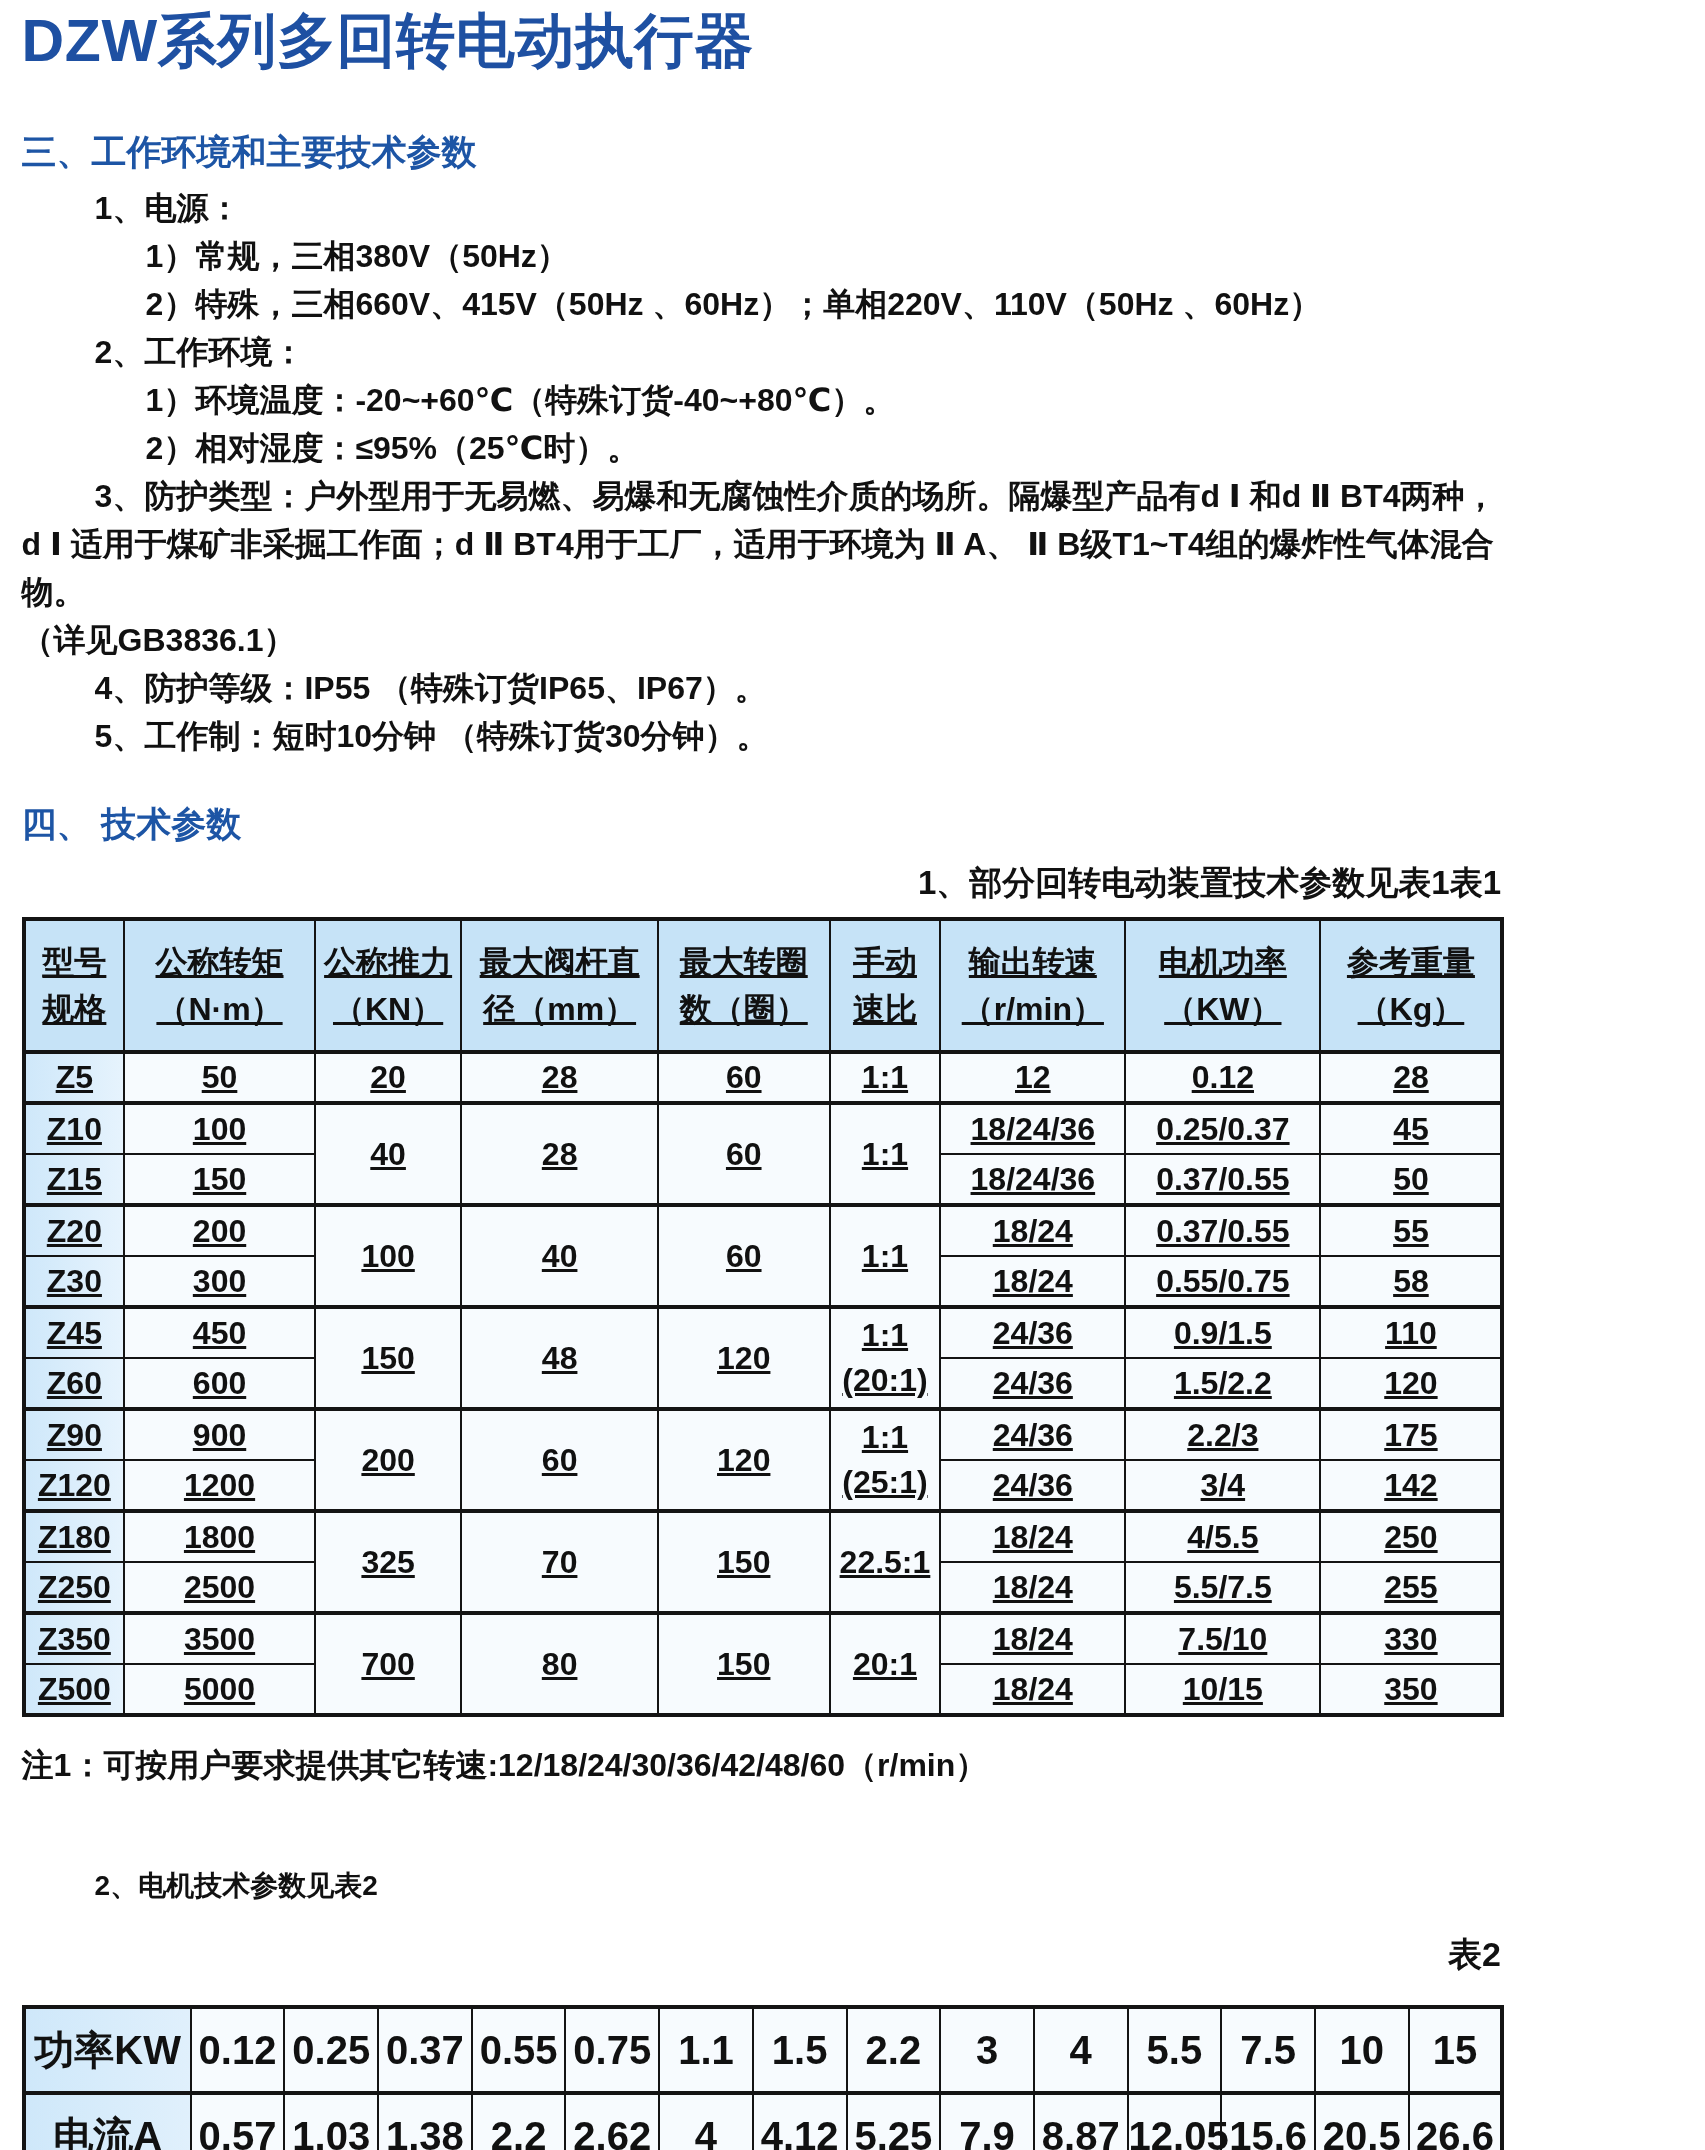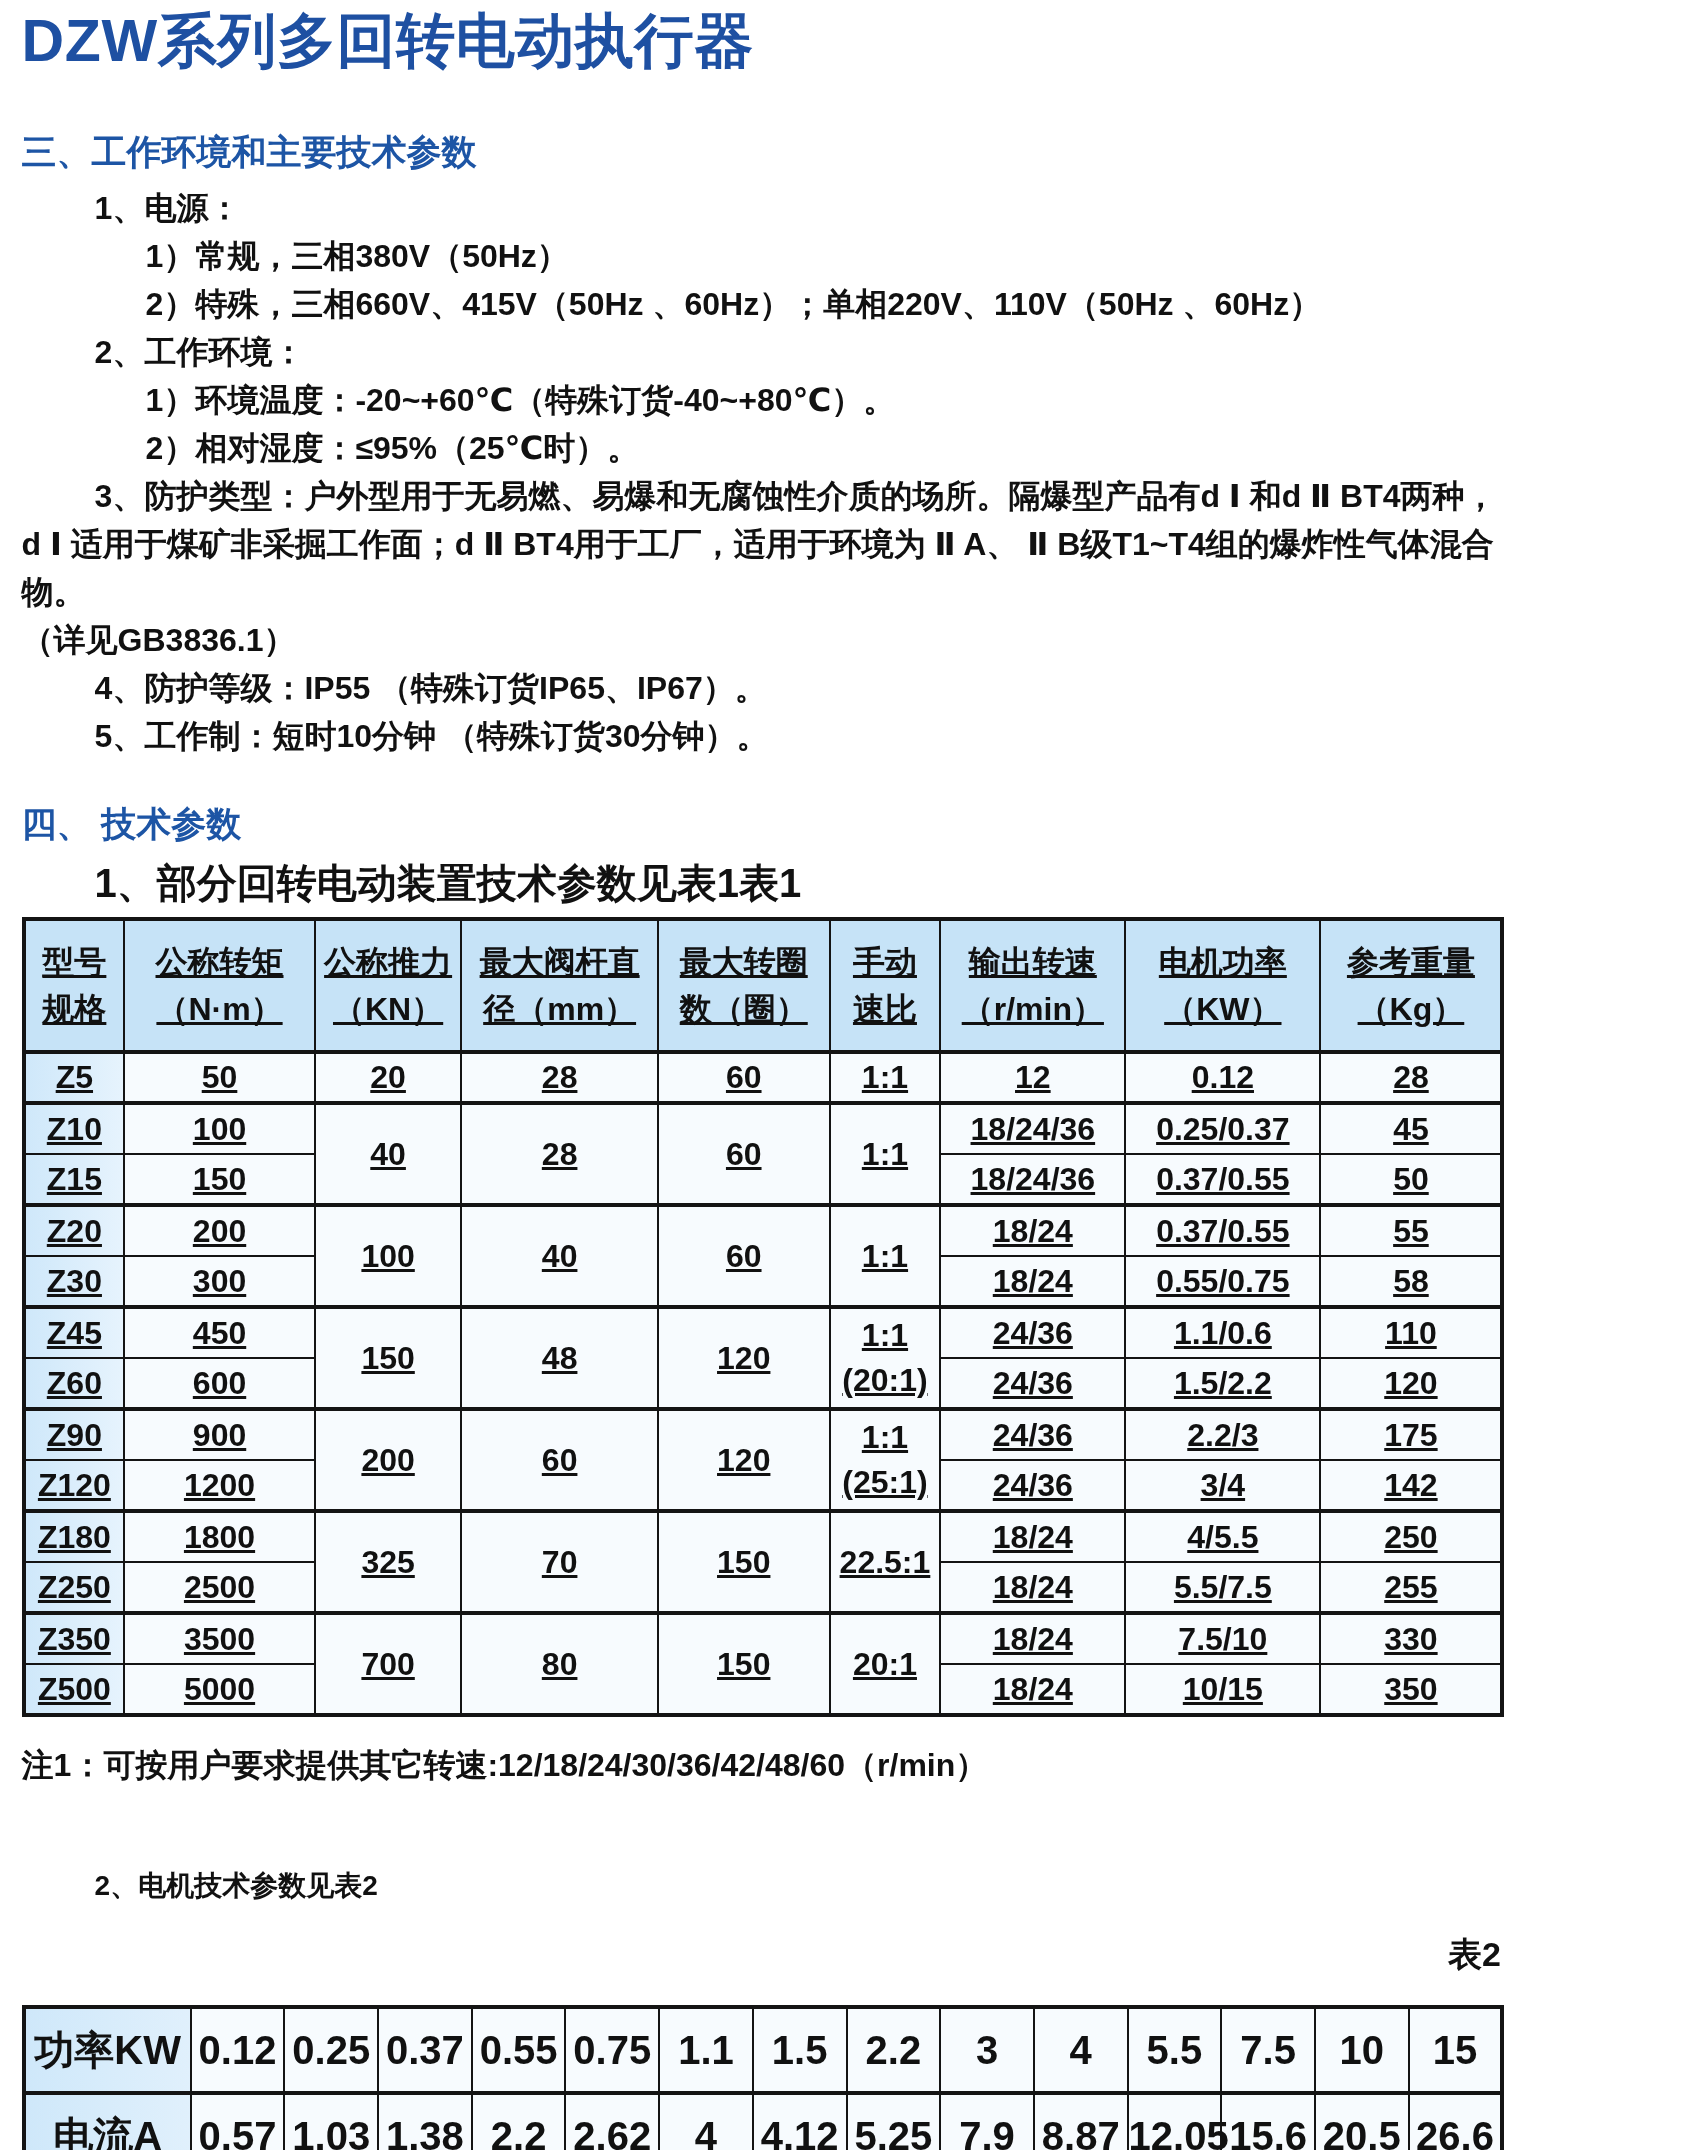--- a/index.html
+++ b/index.html
@@ -25,22 +25,22 @@
   .sec3 { margin-top: 57px; }
   .sec4 { margin-top: 45px; }
 
   .body-lines { margin-top: 13.6px; }
   .line { font-size: 32px; line-height: 48px; white-space: pre-wrap; }
   .ind0 { padding-left: 0; }
   .ind1 { padding-left: 73px; }
   .ind2 { padding-left: 124px; }
 
   .intro-row {
-    display: flex; justify-content: flex-start; align-items: flex-end;
-    margin-top: 23px; font-size: 40px; line-height: 34px;
+    display: flex; justify-content: flex-end; align-items: flex-end;
+    margin-top: 23px; font-size: 33px; line-height: 34px;
   }
   .tbl-label { padding-right: 3.4px; }
 
   table { width: 100%; border-collapse: collapse; table-layout: fixed; }
   .t1 { margin-top: 17px; border: 4px solid #141414; text-decoration: underline; }
   .t1 th, .t1 td {
     border: 2.3px solid #141414;
     text-align: center; vertical-align: middle;
     font-size: 32px; font-weight: 700;
     background: #f7fbfe; padding: 0;
@@ -205,21 +205,21 @@
         <td class="model">Z45</td>
         <td>450</td>
         <td rowspan="2">150</td>
         <td rowspan="2">48</td>
         <td rowspan="2">120</td>
         <td rowspan="2" class="ratio-cell">
           <div>1:1</div>
           <div>(20:1)</div>
         </td>
         <td>24/36</td>
-        <td>1.1/0.6</td>
+        <td>0.9/1.5</td>
         <td>110</td>
       </tr>
       <tr>
         <td class="model">Z60</td>
         <td>600</td>
         <td>24/36</td>
         <td>1.5/2.2</td>
         <td>120</td>
       </tr>
       <tr class="gs">

